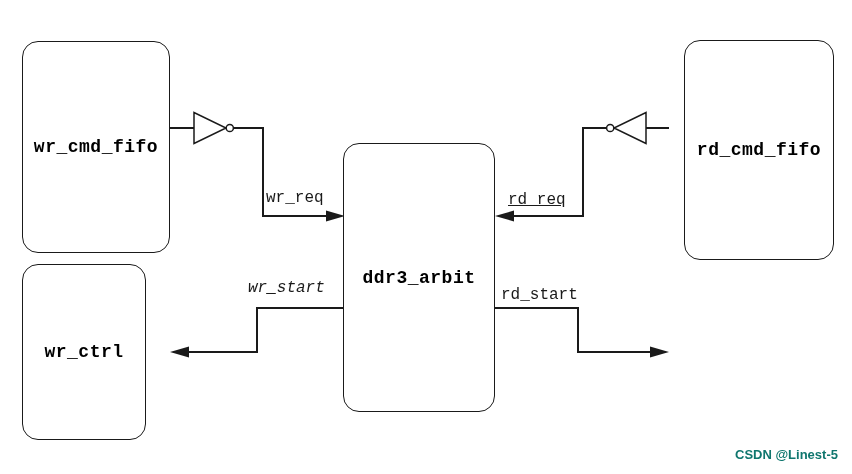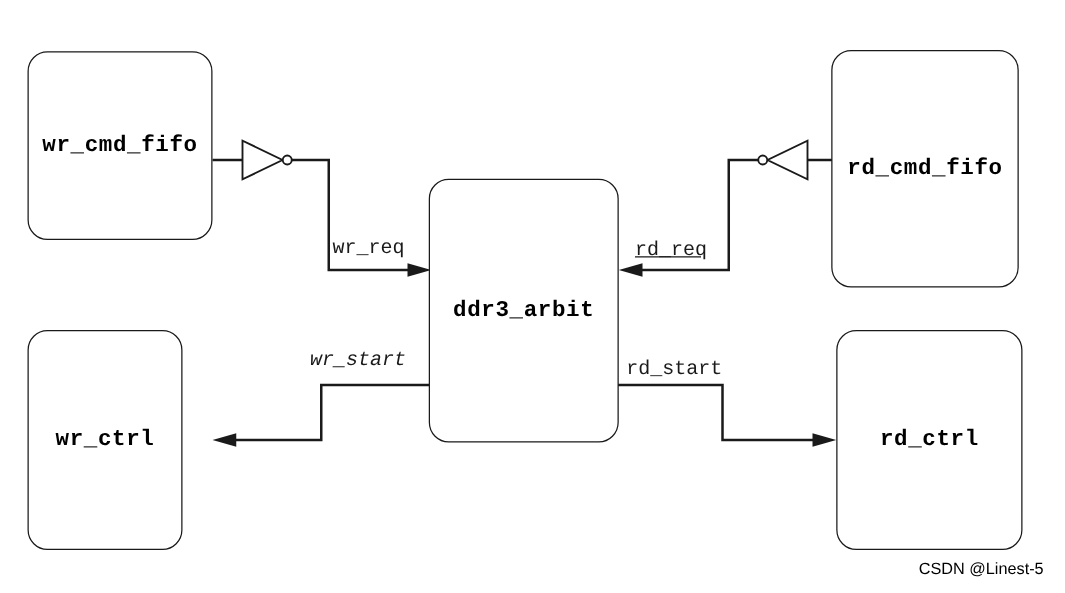--- a/index.html
+++ b/index.html
@@ -41,23 +41,24 @@
     left: 0; top: 0;
     width: 852px; height: 474px;
     z-index: 1;
   }
   .watermark {
     position: absolute;
     left: 735px;
     top: 447px;
     font-family: "Liberation Sans", sans-serif;
     font-size: 13px;
-    color: #000000;
+    color: #0f766e;
     white-space: nowrap;
     z-index: 4;
+    font-weight: bold;
   }
 </style>
 </head>
 <body>
 
 <div class="canvas">
 
   <svg class="wires" viewBox="0 0 852 474" xmlns="http://www.w3.org/2000/svg">
 
     <path d="M170,128 H194" stroke="#1a1a1a" stroke-width="2" fill="none"></path>
@@ -72,39 +73,36 @@
     <path d="M606.5,128 H583 V216 H512" stroke="#1a1a1a" stroke-width="2" fill="none"></path>
     <polygon points="495,216 514,210.6 514,221.4" fill="#1a1a1a"></polygon>
 
     <path d="M344,308 H257 V352 H188" stroke="#1a1a1a" stroke-width="2" fill="none"></path>
     <polygon points="170,352 189,346.6 189,357.4" fill="#1a1a1a"></polygon>
 
     <path d="M494,308 H578 V352 H651" stroke="#1a1a1a" stroke-width="2" fill="none"></path>
     <polygon points="669,352 650,346.6 650,357.4" fill="#1a1a1a"></polygon>
   </svg>
 
-  <div class="block" style="left:22px; top:41px; width:148px; height:151px;">
+  <div class="block" style="left:22px; top:41px; width:148px; height:212px;">
     <span class="block-label">wr_cmd_fifo</span>
   </div>
 
-  <div class="block" style="left:665px; top:40px; width:150px; height:190px;text-align:center;">
+  <div class="block" style="left:684px; top:40px; width:150px; height:220px;text-align:center;">
     <span class="block-label">rd_cmd_fifo</span>
   </div>
 
-  <div class="block" style="left:343px; top:143px; width:152px; height:211px;">
+  <div class="block" style="left:343px; top:143px; width:152px; height:269px;">
     <span class="block-label">ddr3_arbit</span>
   </div>
 
   <div class="block" style="left:22px; top:264px; width:124px; height:176px;">
     <span class="block-label">wr_ctrl</span>
   </div>
 
-  <div class="block" style="left:669px; top:264px; width:149px; height:176px;">
-    <span class="block-label">rd_ctrl</span>
-  </div>
 
 
 
   <div class="sig" style="left:266px; top:189px;">wr_req</div>
 
   <div class="sig" style="left:508px; top:191px;text-decoration:underline;">rd_req</div>
 
   <div class="sig" style="left:248px; top:279px;font-style:italic;">wr_start</div>
 
   <div class="sig" style="left:501px; top:286px;text-align:center;">rd_start</div>

